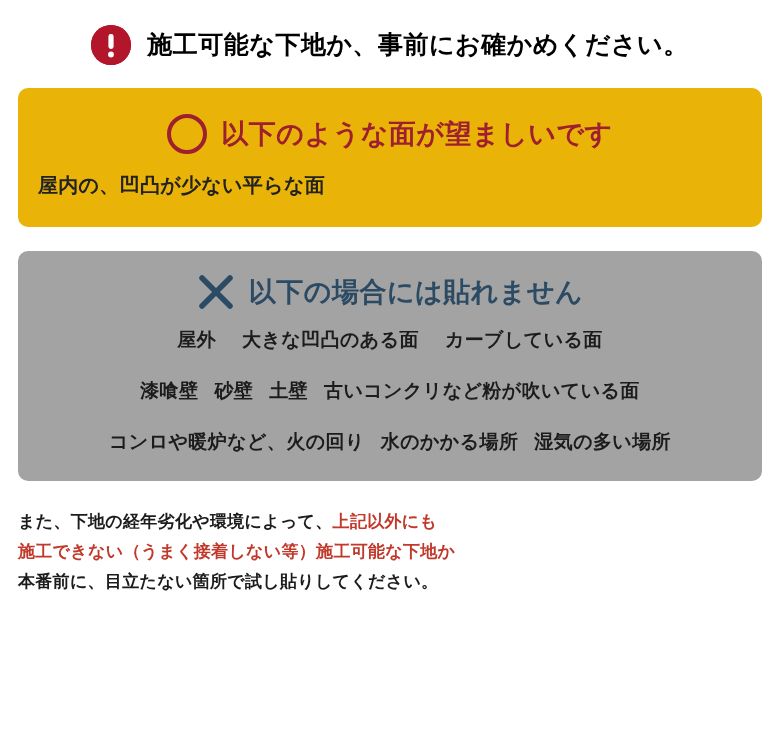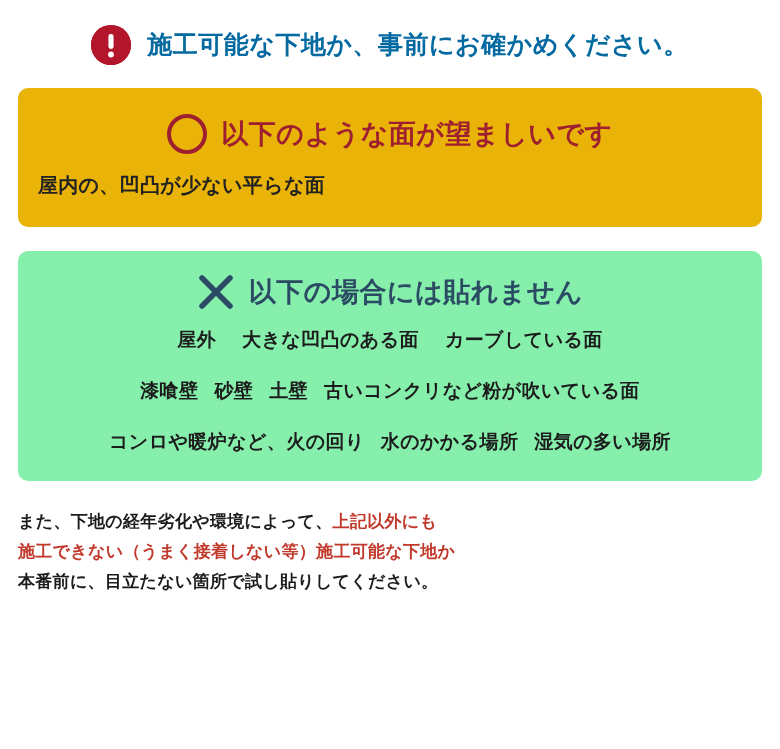--- a/index.html
+++ b/index.html
@@ -41,39 +41,39 @@
     align-items: center;
     justify-content: center;
     flex: 0 0 auto;
     position: relative;
     top: 1px;
   }
   .excl-badge svg { display: block; }
   .heading-text {
     font-size: 25px;
     font-weight: bold;
-    color: #0369a1;
+    color: #000000;
     letter-spacing: 0.5px;
     line-height: 1.2;
     white-space: nowrap;
   }
 
   
   .panel {
     border-radius: 10px;
     margin: 0 auto;
     width: 744px;
   }
   .panel-ok {
     background: #eab308;
     margin-top: 18px;
     padding: 26px 20px 28px;
   }
   .panel-ng {
-    background: #86efac;
+    background: #a3a3a3;
     margin-top: 24px;
     padding: 22px 20px 26px;
   }
 
   .panel-title {
     display: flex;
     align-items: center;
     justify-content: center;
     gap: 14px;
   }

